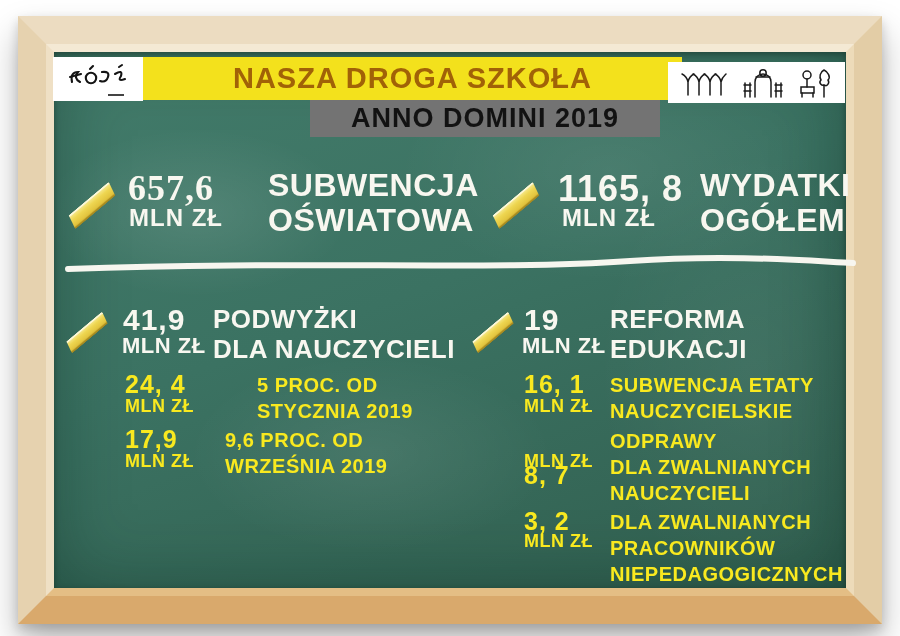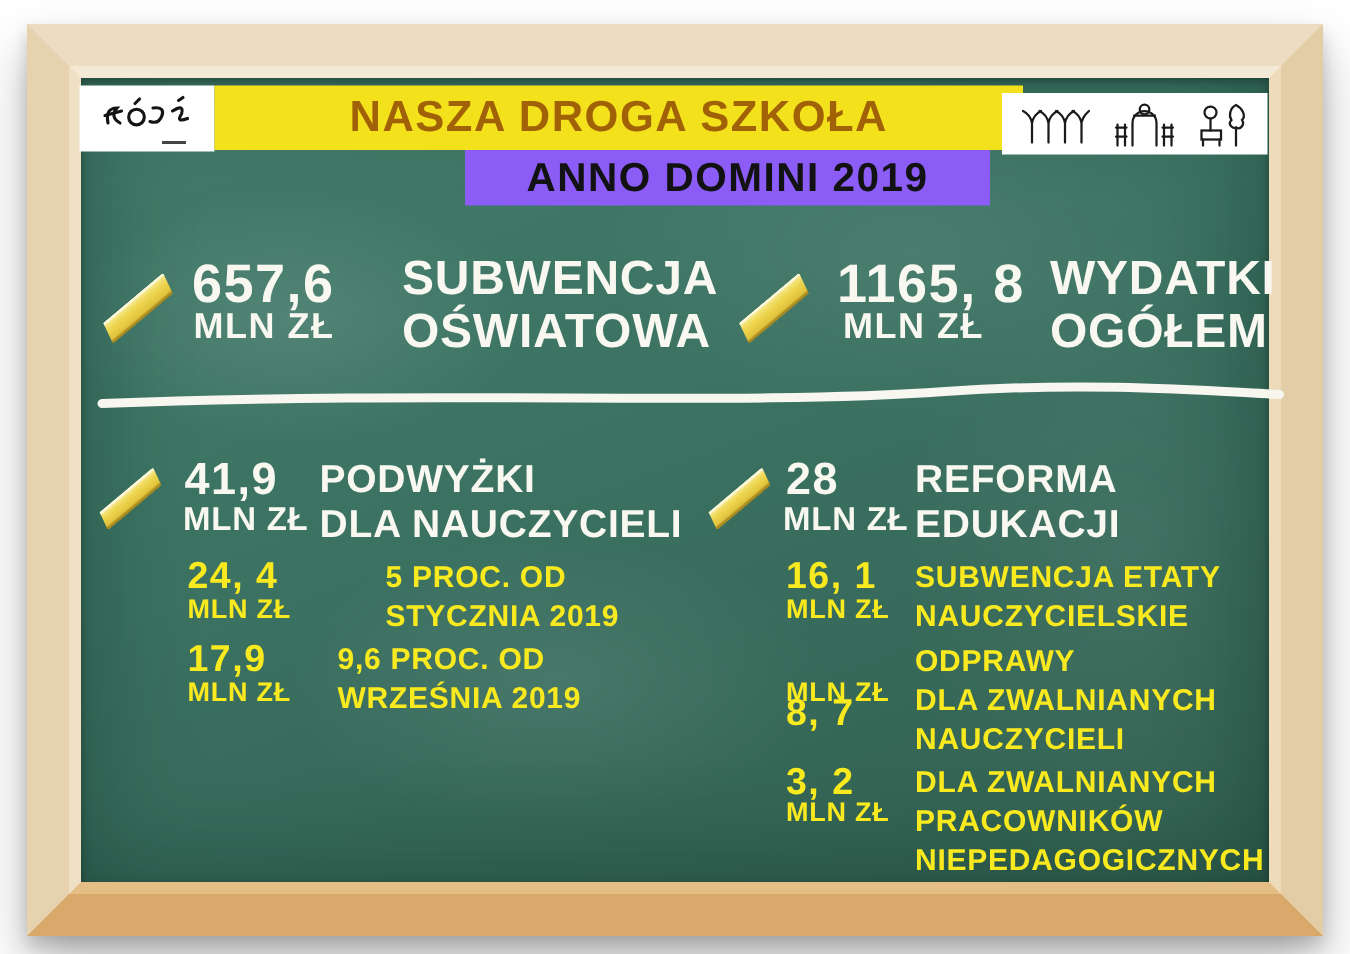--- a/index.html
+++ b/index.html
@@ -18,21 +18,21 @@
            radial-gradient(260px 140px at 40% 75%, rgba(255,255,255,.08), transparent 70%),
            radial-gradient(220px 320px at 88% 60%, rgba(255,255,255,.05), transparent 70%),
            linear-gradient(160deg,#437c6b,#3b7262 45%,#315f4f);
          box-shadow:inset 0 0 70px rgba(8,40,30,.40), inset 0 2px 6px rgba(0,0,0,.35);}
   
   .logo-box{position:absolute;left:53px;top:57px;width:90px;height:44px;background:#ffffff;
             display:flex;align-items:center;justify-content:center;}
   .banner{position:absolute;left:143px;top:57px;width:539px;height:43px;background:#f3e11c;
           display:flex;align-items:center;justify-content:center;}
   .banner-text{font-size:29px;color:#a16207;letter-spacing:1px;}
-  .anno-box{position:absolute;left:310px;top:100px;width:350px;height:37px;background:#8b5cf6;
+  .anno-box{position:absolute;left:310px;top:100px;width:350px;height:37px;background:#737373;
             display:flex;align-items:center;justify-content:center;}
   .anno-text{font-size:27px;color:#121212;letter-spacing:1px;}
   .icons-box{position:absolute;left:668px;top:62px;width:177px;height:41px;background:#ffffff;
              display:flex;align-items:center;justify-content:space-evenly;}
   .icons-box svg{display:block;}
   
   .chalk{position:absolute;border-radius:2px;transform:rotate(-40deg);
          background:linear-gradient(#f9efa0,#eed651 40%,#dcba33);
          box-shadow:inset 0 2px 0 rgba(255,255,255,.65), inset 0 -2px 1px rgba(120,95,15,.55),
                     1px 2px 3px rgba(0,0,0,.25);
@@ -47,21 +47,21 @@
   .num-big{font-size:36px;line-height:1.05;letter-spacing:1px;}
   .unit-big{font-size:24px;line-height:1.1;letter-spacing:1px;}
   .label-big{font-size:32px;line-height:35px;letter-spacing:.5px;}
   .num-mid{font-size:30px;line-height:1.05;letter-spacing:1px;}
   .unit-mid{font-size:22px;line-height:1.1;letter-spacing:.5px;}
   .label-mid{font-size:26px;line-height:30px;letter-spacing:.5px;}
   .num-sub{font-size:25px;line-height:1.05;letter-spacing:1px;}
   .unit-sub{font-size:18px;line-height:1.1;letter-spacing:.5px;}
   .label-sub{font-size:20px;line-height:26px;letter-spacing:.5px;}
   
-  #t0-num{left:128px;top:170px;}  #t0-unit{left:129px;top:205px;}  #t0-label{left:268px;top:168px;}
+  #t0-num{left:128px;top:170px;font-family:Liberation Serif, serif;}  #t0-unit{left:129px;top:205px;}  #t0-label{left:268px;top:168px;}
   #t1-num{left:558px;top:170px;}  #t1-unit{left:562px;top:205px;}  #t1-label{left:700px;top:168px;}
   #divider{position:absolute;left:60px;top:250px;}
   #s0-num{left:123px;top:304px;}  #s0-unit{left:122px;top:334px;}  #s0-label{left:213px;top:304px;}
   #s1-num{left:524px;top:304px;}  #s1-unit{left:522px;top:334px;}  #s1-label{left:610px;top:304px;}
   #i00-num{left:125px;top:371px;text-align:right;} #i00-unit{left:125px;top:397px;} #i00-label{left:213px;top:372px;margin-left:44px;}
   #i01-num{left:125px;top:426px;} #i01-unit{left:125px;top:452px;} #i01-label{left:213px;top:427px;margin-left:12px;}
   #i10-num{left:524px;top:371px;} #i10-unit{left:524px;top:397px;} #i10-label{left:610px;top:372px;}
   #i11-num{left:524px;top:428px;margin-top:34px;} #i11-unit{left:524px;top:452px;} #i11-label{left:610px;top:428px;}
   #i12-num{left:524px;top:508px;} #i12-unit{left:524px;top:532px;} #i12-label{left:610px;top:509px;}
   .logo-caption{position:absolute;left:50%;bottom:5px;transform:translateX(10px);
@@ -157,21 +157,21 @@
   <div class="abs yellow num-sub" id="i00-num">24, 4</div>
   <div class="abs yellow unit-sub" id="i00-unit">MLN ZŁ</div>
   <div class="abs yellow label-sub" id="i00-label">5 PROC. OD
 STYCZNIA 2019</div>
 
   <div class="abs yellow num-sub" id="i01-num">17,9</div>
   <div class="abs yellow unit-sub" id="i01-unit">MLN ZŁ</div>
   <div class="abs yellow label-sub" id="i01-label">9,6 PROC. OD
 WRZEŚNIA 2019</div>
 
-  <div class="abs white num-mid" id="s1-num">28</div>
+  <div class="abs white num-mid" id="s1-num">19</div>
   <div class="abs white unit-mid" id="s1-unit">MLN ZŁ</div>
   <div class="abs white label-mid" id="s1-label">REFORMA
 EDUKACJI</div>
 
   <div class="abs yellow num-sub" id="i10-num">16, 1</div>
   <div class="abs yellow unit-sub" id="i10-unit">MLN ZŁ</div>
   <div class="abs yellow label-sub" id="i10-label">SUBWENCJA ETATY
 NAUCZYCIELSKIE</div>
 
   <div class="abs yellow num-sub" id="i11-num">8, 7</div>

